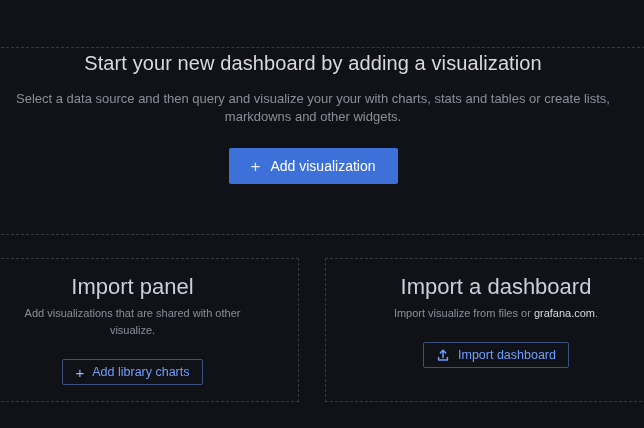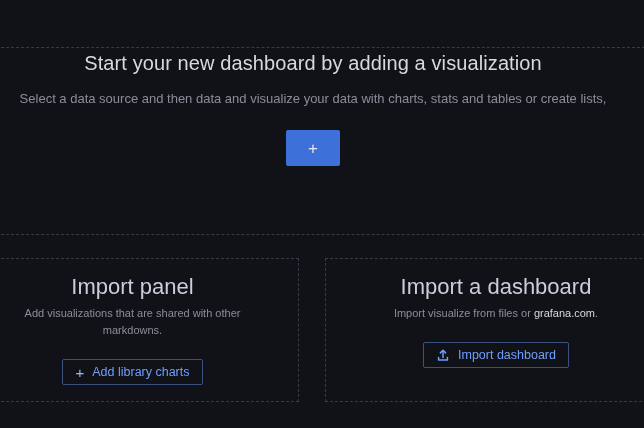--- a/index.html
+++ b/index.html
@@ -103,32 +103,34 @@
   .upload-svg { display: block; }
 </style>
 </head>
 <body>
 
 <div class="screen">
 
   <section class="dashed-panel main-panel">
     <h1 class="main-title">Start your new dashboard by adding a visualization</h1>
     <p class="main-desc">
-      <span>Select a data source and then data and visualize your data with charts, stats and tables or create lists,</span><br>
+      <span>Select a data source and then query and visualize your your with charts, stats and tables or create lists,</span><br>
+      <span>markdowns and other widgets.</span>
     </p>
     <button class="btn-primary">
       <span class="plus">+</span>
+      <span>Add visualization</span>
     </button>
   </section>
 
   <section class="dashed-panel widget-left">
     <h2 class="widget-title">Import panel</h2>
     <p class="widget-desc">
       <span>Add visualizations that are shared with other</span><br>
-      <span>markdowns.</span>
+      <span>visualize.</span>
     </p>
     <button class="btn-outline">
       <span class="plus">+</span>
       <span>Add library charts</span>
     </button>
   </section>
 
   <section class="dashed-panel widget-right">
     <h2 class="widget-title">Import a dashboard</h2>
     <p class="widget-desc">

